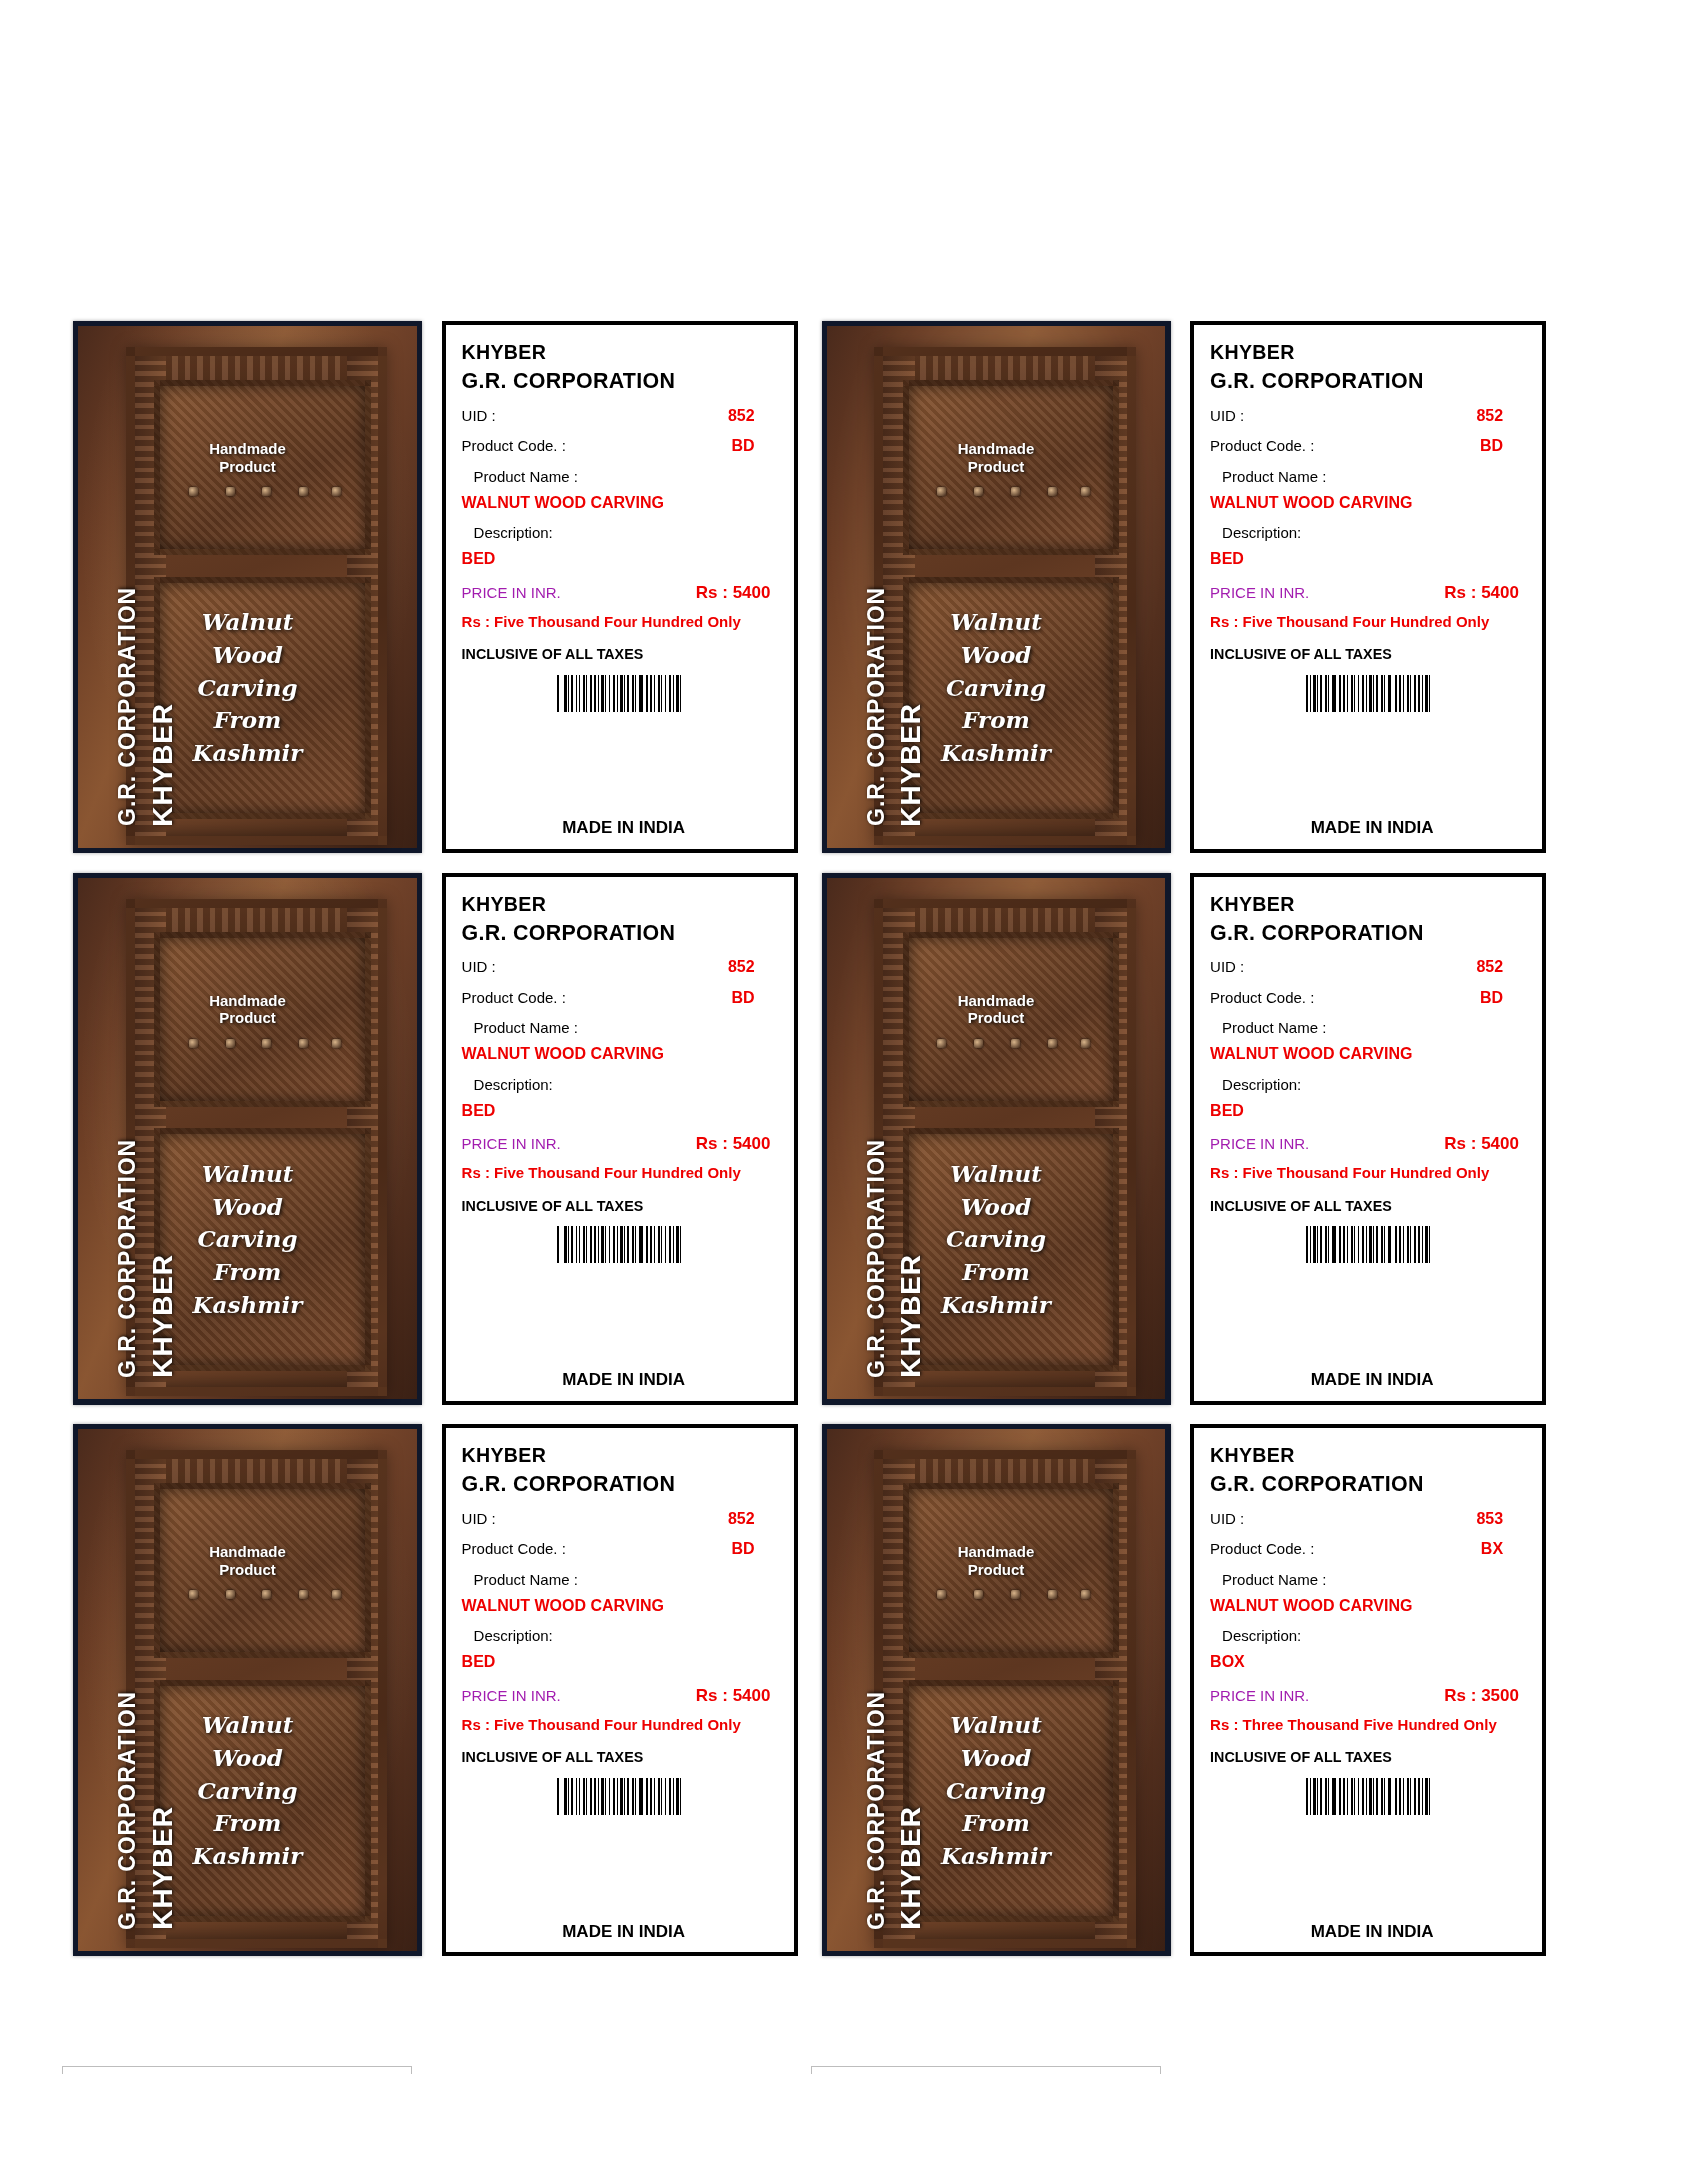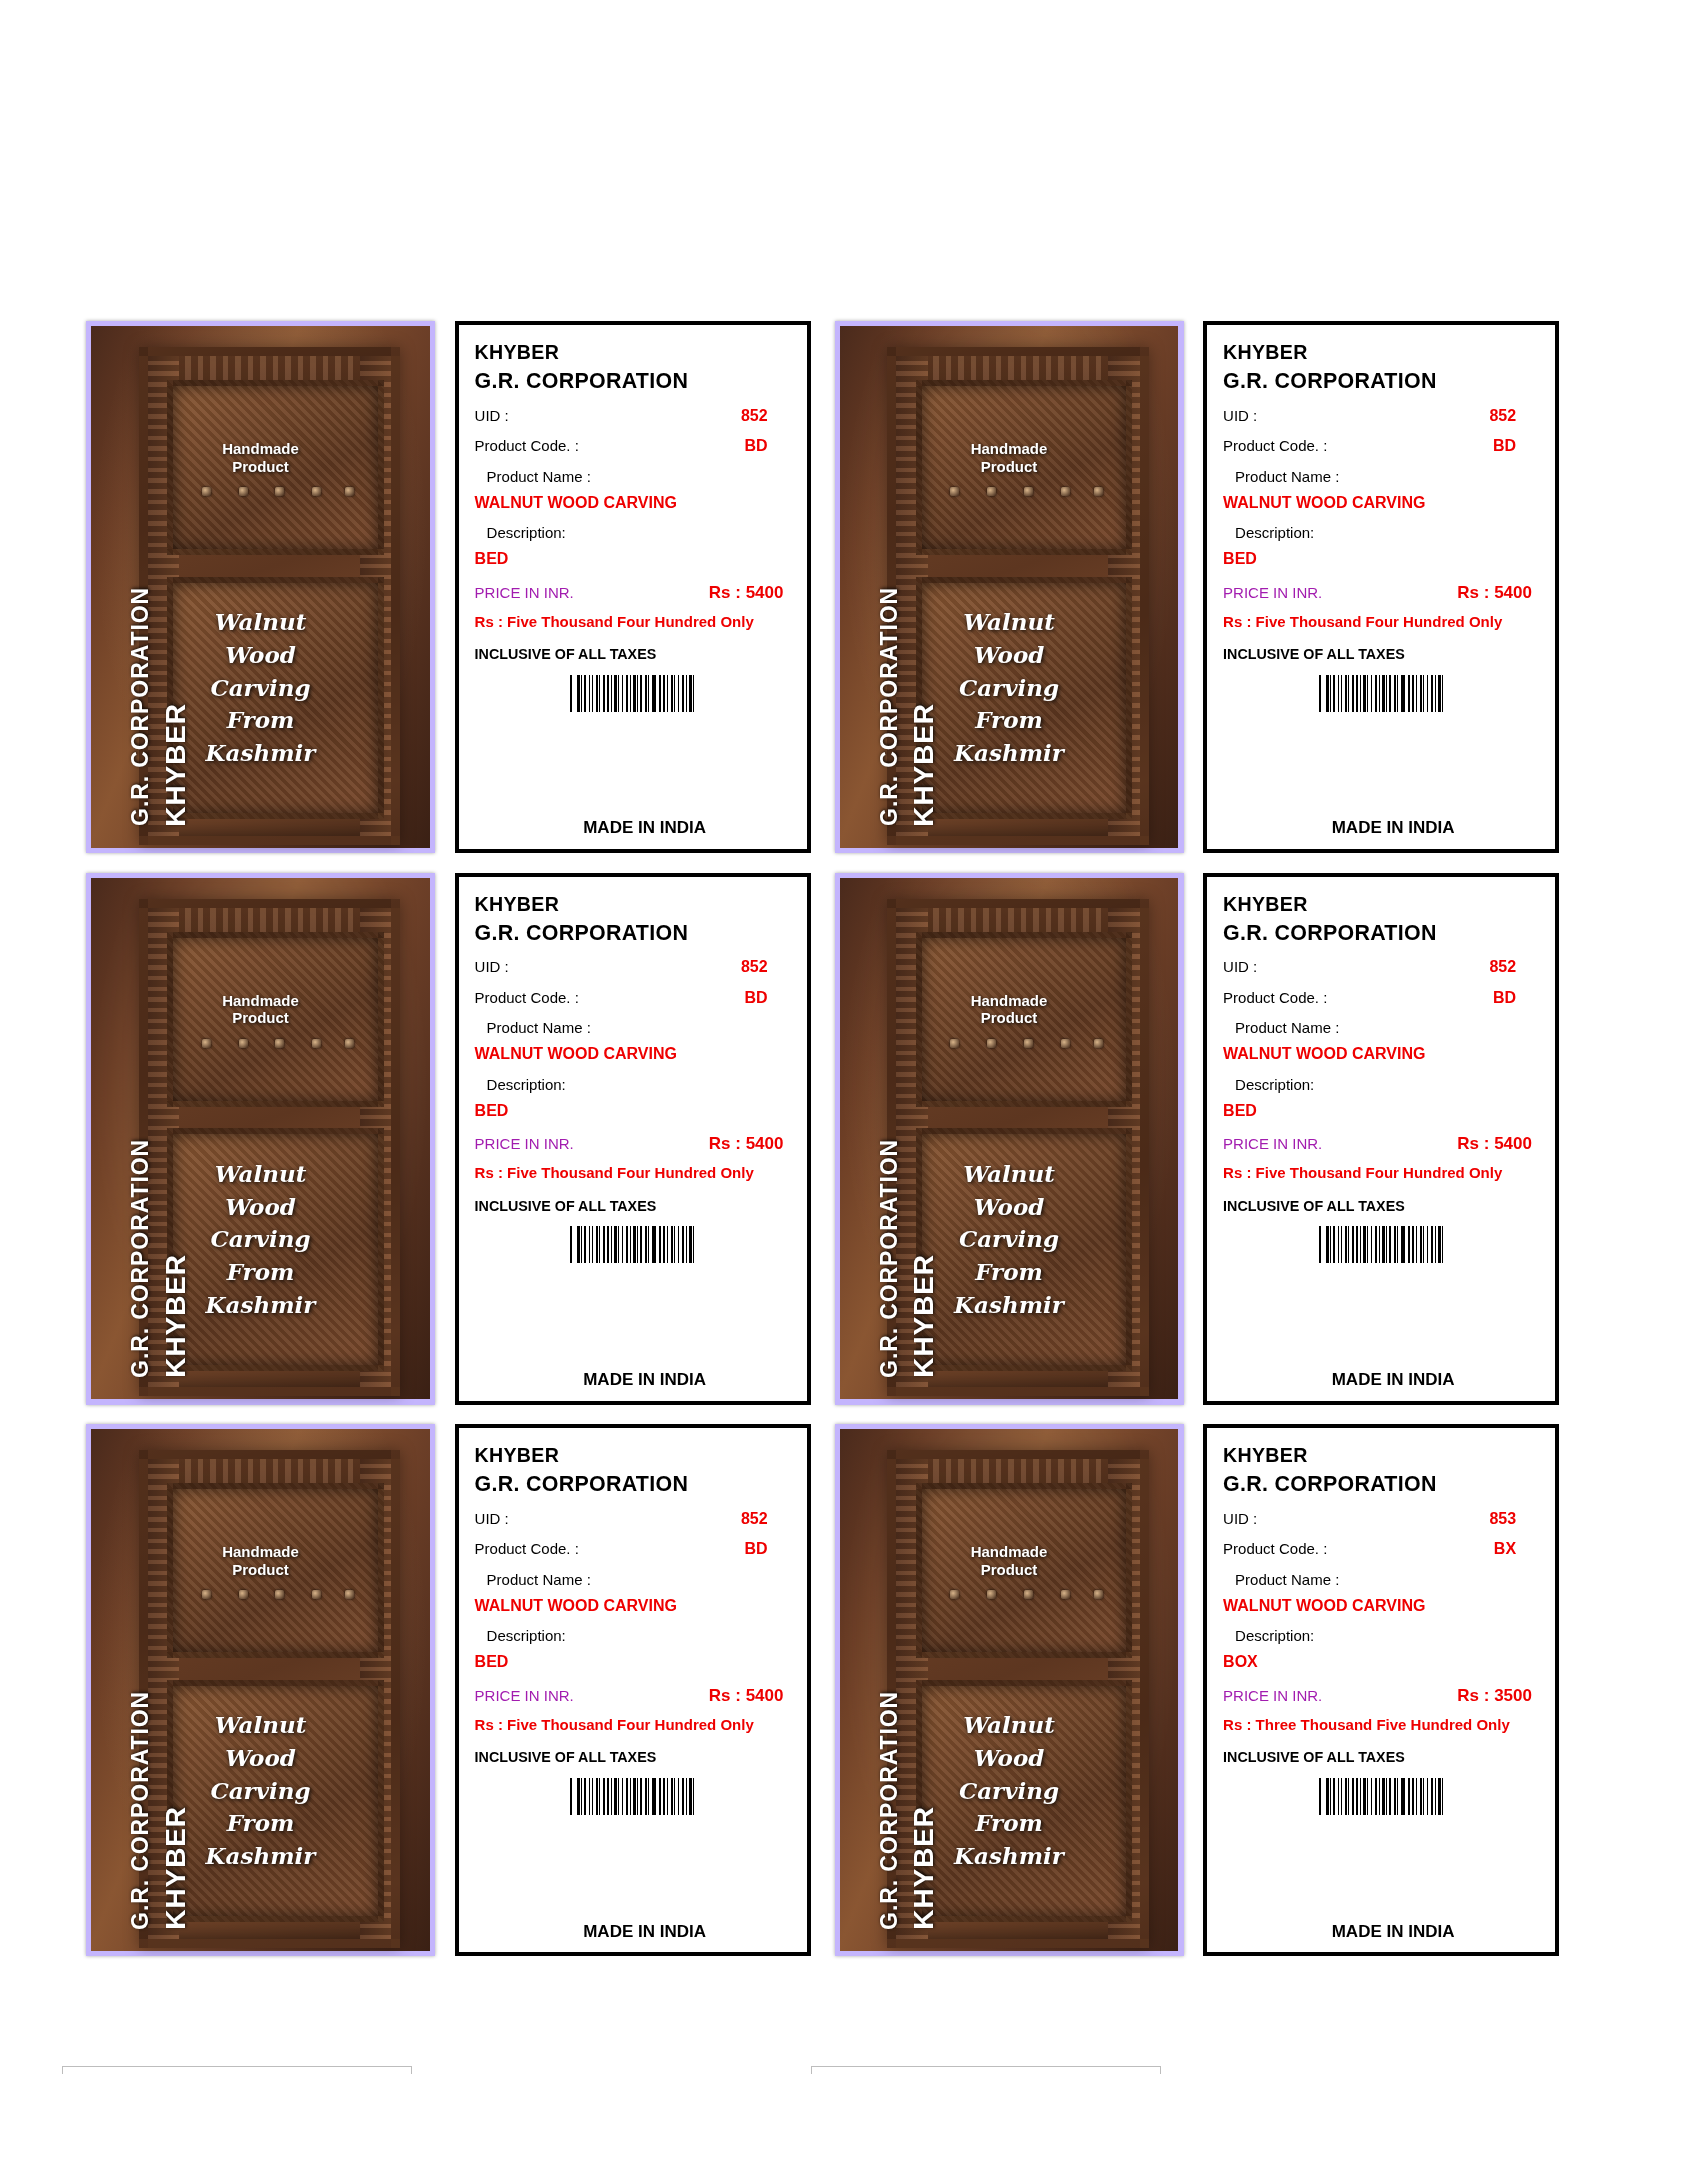--- a/index.html
+++ b/index.html
@@ -34,22 +34,22 @@
   .pair {
     display: flex;
     flex-direction: row;
     width: 749px;
   }
   
   .photo-card {
     position: relative;
     width: 349px;
     height: 532px;
-    margin-left: 19px;
-    background: #c4b5fd;
+    margin-left: 6px;
+    background: #0f172a;
     box-shadow: 0 0 3.6px rgba(0,0,0,0.35);
     overflow: hidden;
   }
   .photo-inner {
     position: absolute;
     left: 5.3px;
     top: 5.3px;
     right: 5.3px;
     bottom: 5.3px;
     background:
@@ -236,21 +236,21 @@
     height: 37px;
     background-image: repeating-linear-gradient(90deg,
       #000 0px, #000 1.8px, #fff 1.8px, #fff 3.6px,
       #000 3.6px, #000 4.5px, #fff 4.5px, #fff 7.1px,
       #000 7.1px, #000 9.8px, #fff 9.8px, #fff 10.7px,
       #000 10.7px, #000 11.6px, #fff 11.6px, #fff 14.3px,
       #000 14.3px, #000 16px, #fff 16px, #fff 18.7px);
   }
   .made {
     position: absolute;
-    left: 12px;
+    left: 4px;
     bottom: 10.7px;
     width: 100%;
     text-align: center;
     font-size: 17px;
     font-weight: bold;
     color: #000000;
   }
   .footer-marks {
     position: absolute;
     left: 62px;

